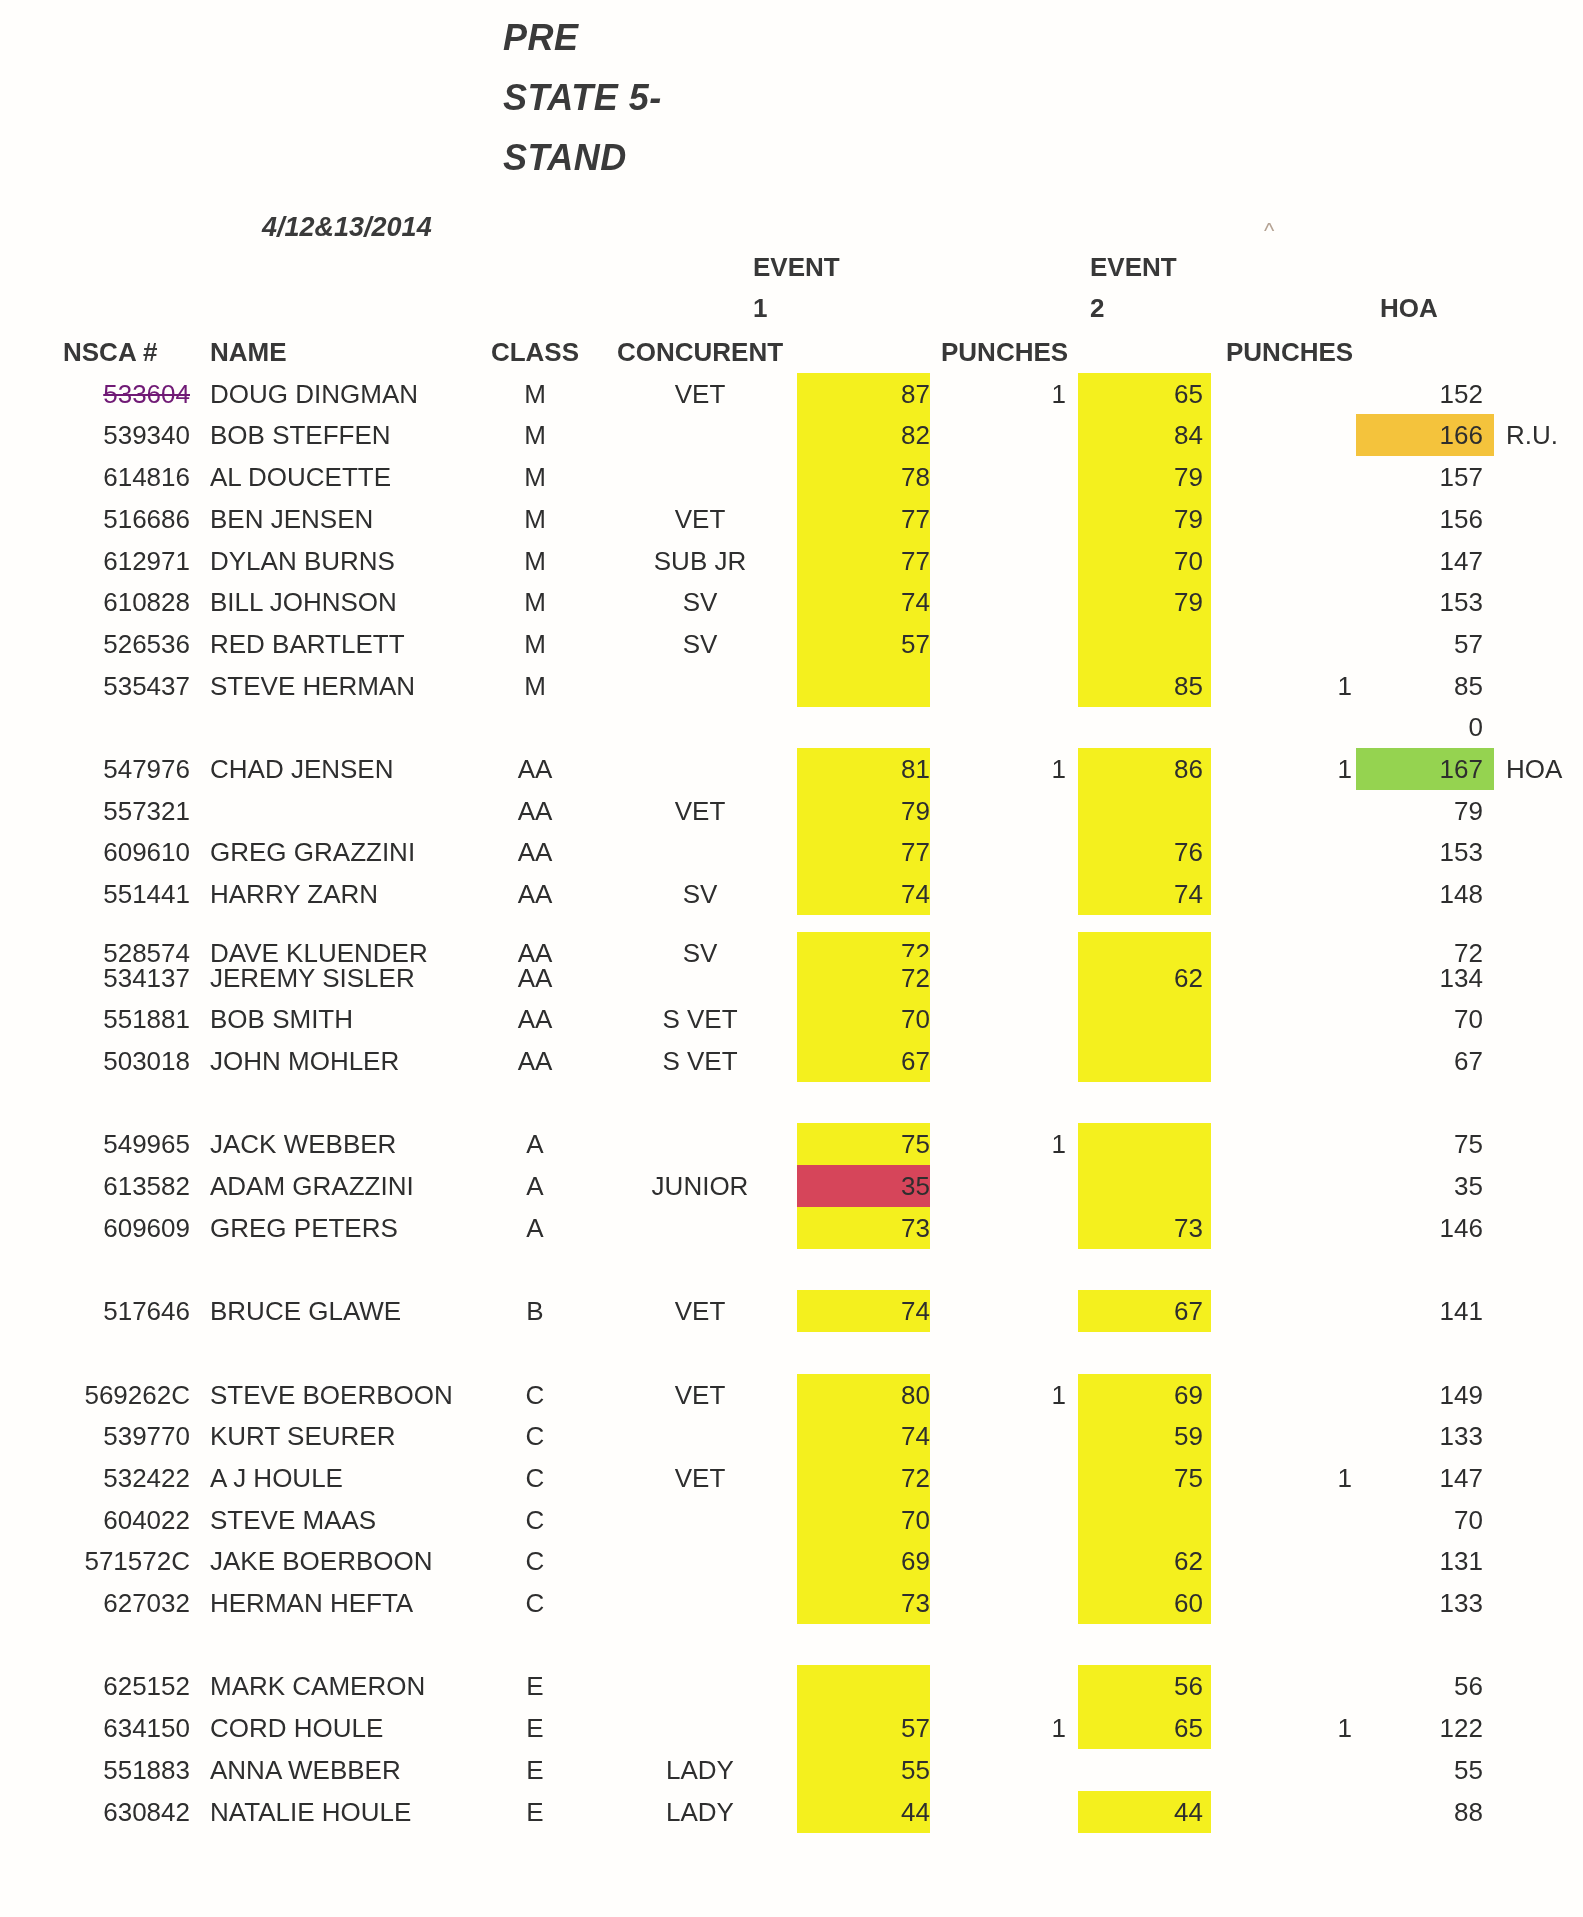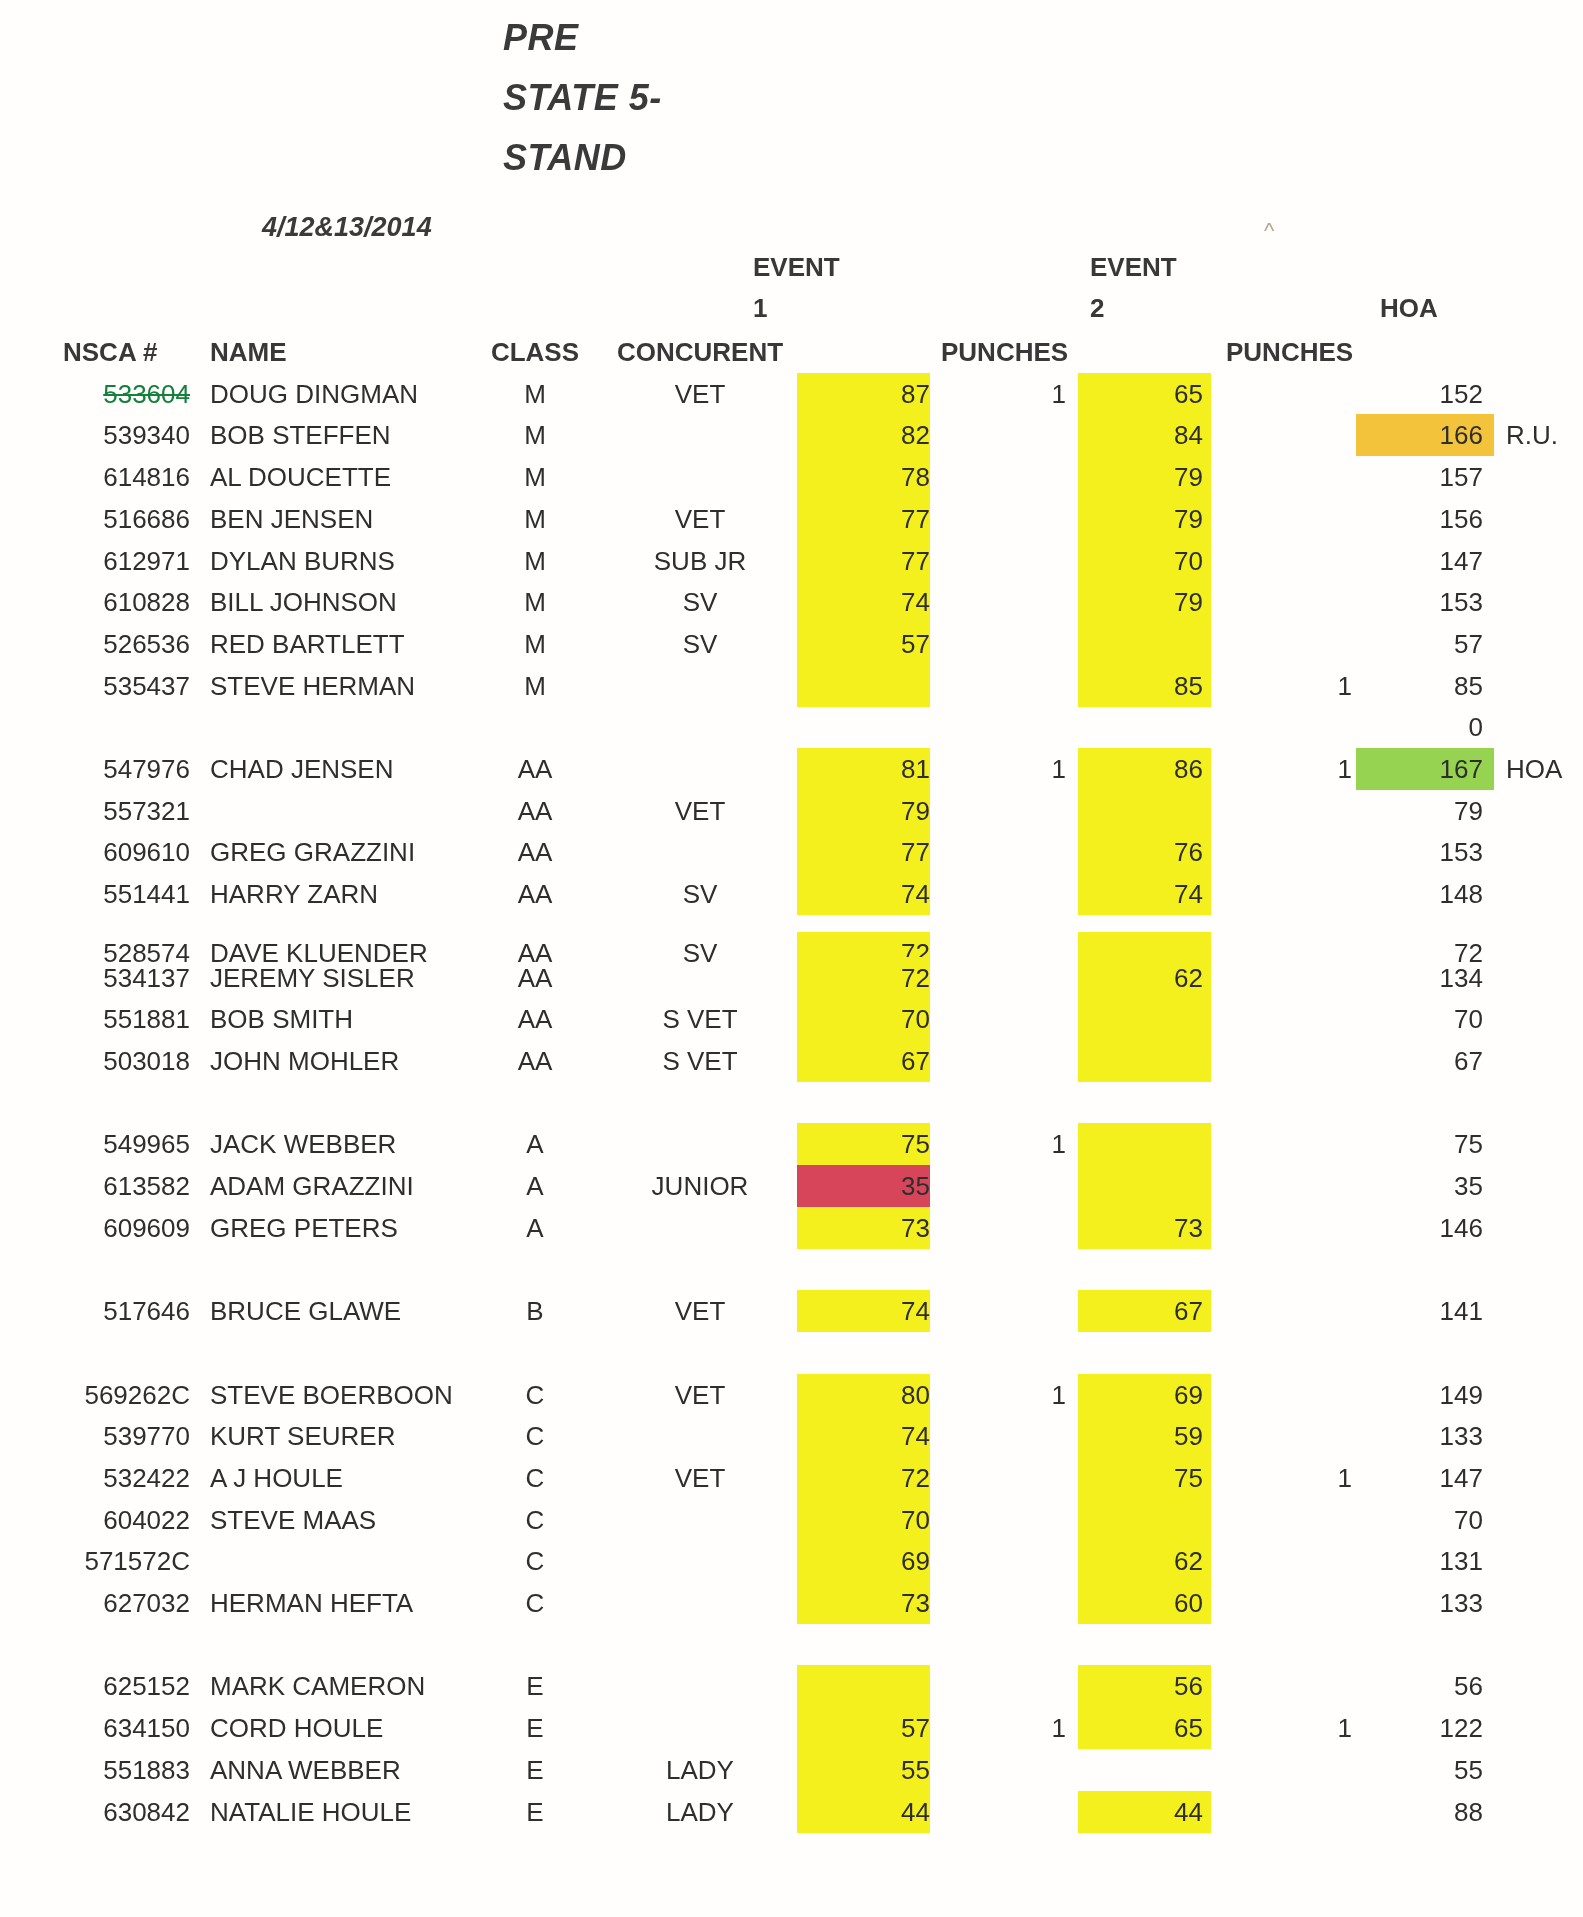--- a/index.html
+++ b/index.html
@@ -36,21 +36,21 @@
   .c-e1{left:797px;width:133px;text-align:right;}
   .c-p1{left:990px;width:76px;text-align:right;}
   .c-e2{left:1078px;width:133px;text-align:right;padding-right:8px;box-sizing:border-box;}
   .c-p2{left:1276px;width:76px;text-align:right;}
   .c-hoa{left:1356px;width:138px;text-align:right;padding-right:11px;box-sizing:border-box;}
   .c-note{left:1506px;width:77px;text-align:left;}
   .bg-yellow{background:#f4f01e;}
   .bg-red{background:#d6455a;}
   .bg-orange{background:#f4c33c;}
   .bg-green{background:#95d350;}
-  .struck{color:#15803d;text-decoration:line-through;}
+  .struck{color:#701a75;text-decoration:line-through;}
 </style>
 </head>
 <body>
 
 <div id="page">
 
   <div id="title" class="abs">PRE
 STATE 5-
 STAND</div>
   <div id="date" class="abs">4/12&amp;13/2014</div>
@@ -404,20 +404,21 @@
       <div class="cell c-conc"></div>
       <div class="cell c-e1 bg-yellow">70</div>
       <div class="cell c-p1"></div>
       <div class="cell c-e2 bg-yellow"></div>
       <div class="cell c-p2"></div>
       <div class="cell c-hoa">70</div>
       <div class="cell c-note"></div>
     </div>
       <div class="row" style="top: 1540.3px;">
       <div class="cell c-nsca">571572C</div>
+      <div class="cell c-name">JAKE BOERBOON</div>
       <div class="cell c-class">C</div>
       <div class="cell c-conc"></div>
       <div class="cell c-e1 bg-yellow">69</div>
       <div class="cell c-p1"></div>
       <div class="cell c-e2 bg-yellow">62</div>
       <div class="cell c-p2"></div>
       <div class="cell c-hoa">131</div>
       <div class="cell c-note"></div>
     </div>
       <div class="row" style="top: 1582px;">

